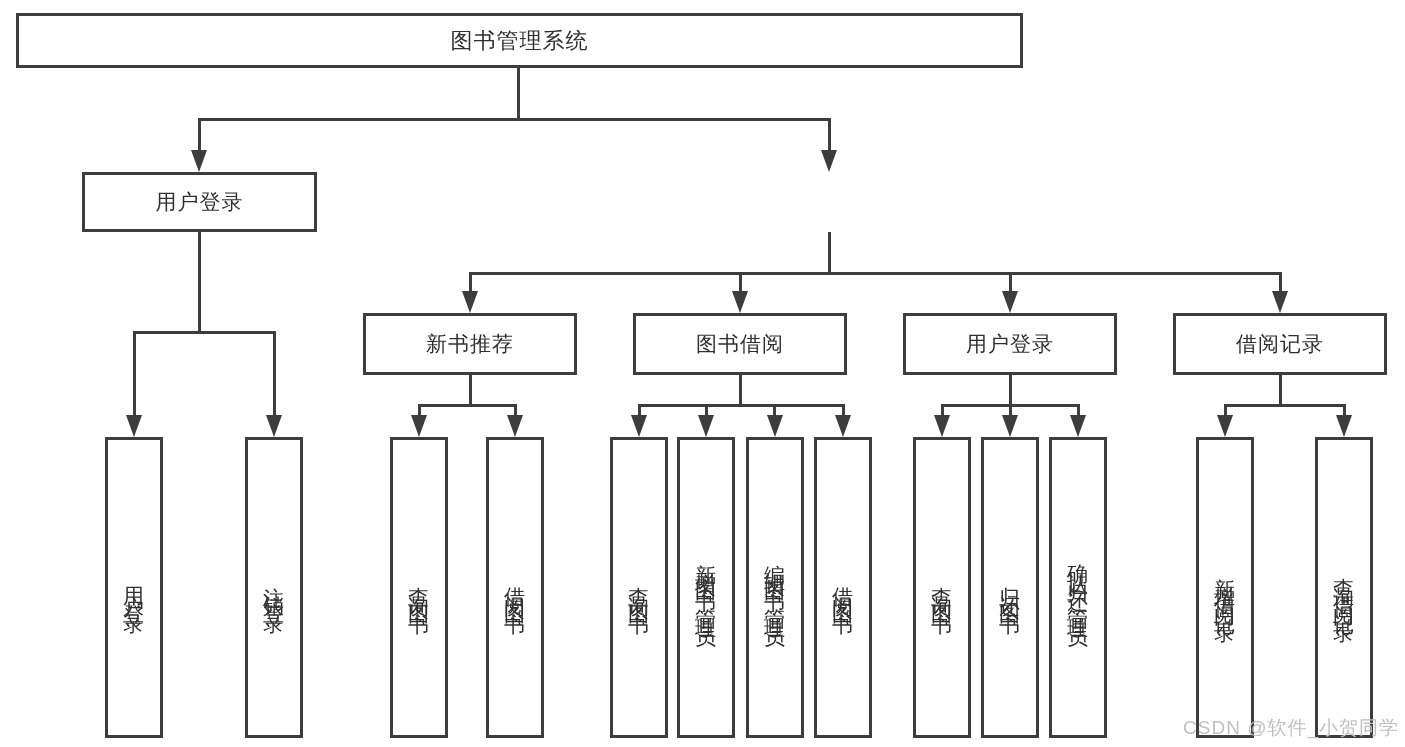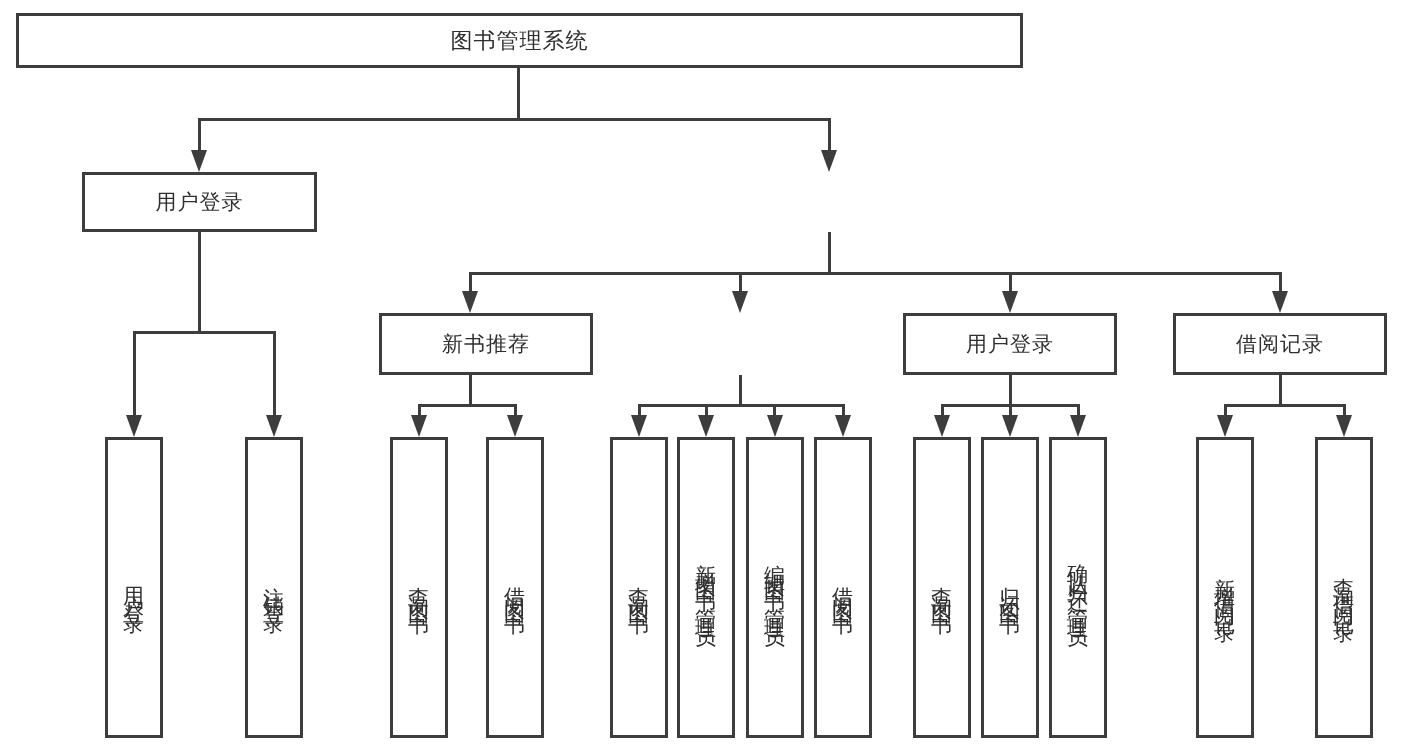--- a/index.html
+++ b/index.html
@@ -81,22 +81,25 @@
   <div class="line" style="left:469px;top:272px;width:813px;height:3px;"></div>
   <div class="line" style="left:469px;top:272px;width:3px;height:21px;"></div>
   <div class="line" style="left:739px;top:272px;width:3px;height:21px;"></div>
   <div class="line" style="left:1009px;top:272px;width:3px;height:21px;"></div>
   <div class="line" style="left:1279px;top:272px;width:3px;height:21px;"></div>
   <div class="arrowhead" style="left:462px;top:291px;"></div>
   <div class="arrowhead" style="left:732px;top:291px;"></div>
   <div class="arrowhead" style="left:1002px;top:291px;"></div>
   <div class="arrowhead" style="left:1272px;top:291px;"></div>
 
-  <div class="box" style="left:363px;top:313px;width:214px;height:62px;margin-left:16px;">
+  <div class="box" style="left:363px;top:313px;width:214px;height:62px;">
     <span class="hlabel">新书推荐</span>
+  </div>
+  <div class="box" style="left:633px;top:313px;width:214px;height:62px;">
+    <span class="hlabel">图书借阅</span>
   </div>
   <div class="box" style="left:903px;top:313px;width:214px;height:62px;">
     <span class="hlabel">用户登录</span>
   </div>
   <div class="box" style="left:1173px;top:313px;width:214px;height:62px;">
     <span class="hlabel">借阅记录</span>
   </div>
 
   <div class="line" style="left:469px;top:375px;width:3px;height:32px;"></div>
   <div class="line" style="left:418px;top:404px;width:99px;height:3px;"></div>
@@ -169,14 +172,15 @@
     <span class="vlabel">确认归还（管理员）</span>
   </div>
 
   <div class="box" style="left:1196px;top:437px;width:58px;height:301px;">
     <span class="vlabel">新增借阅记录</span>
   </div>
   <div class="box" style="left:1315px;top:437px;width:58px;height:301px;">
     <span class="vlabel">查询借阅记录</span>
   </div>
 
+  <div class="watermark">CSDN @软件_小贺同学</div>
 
 </div>
 
 </body></html>

